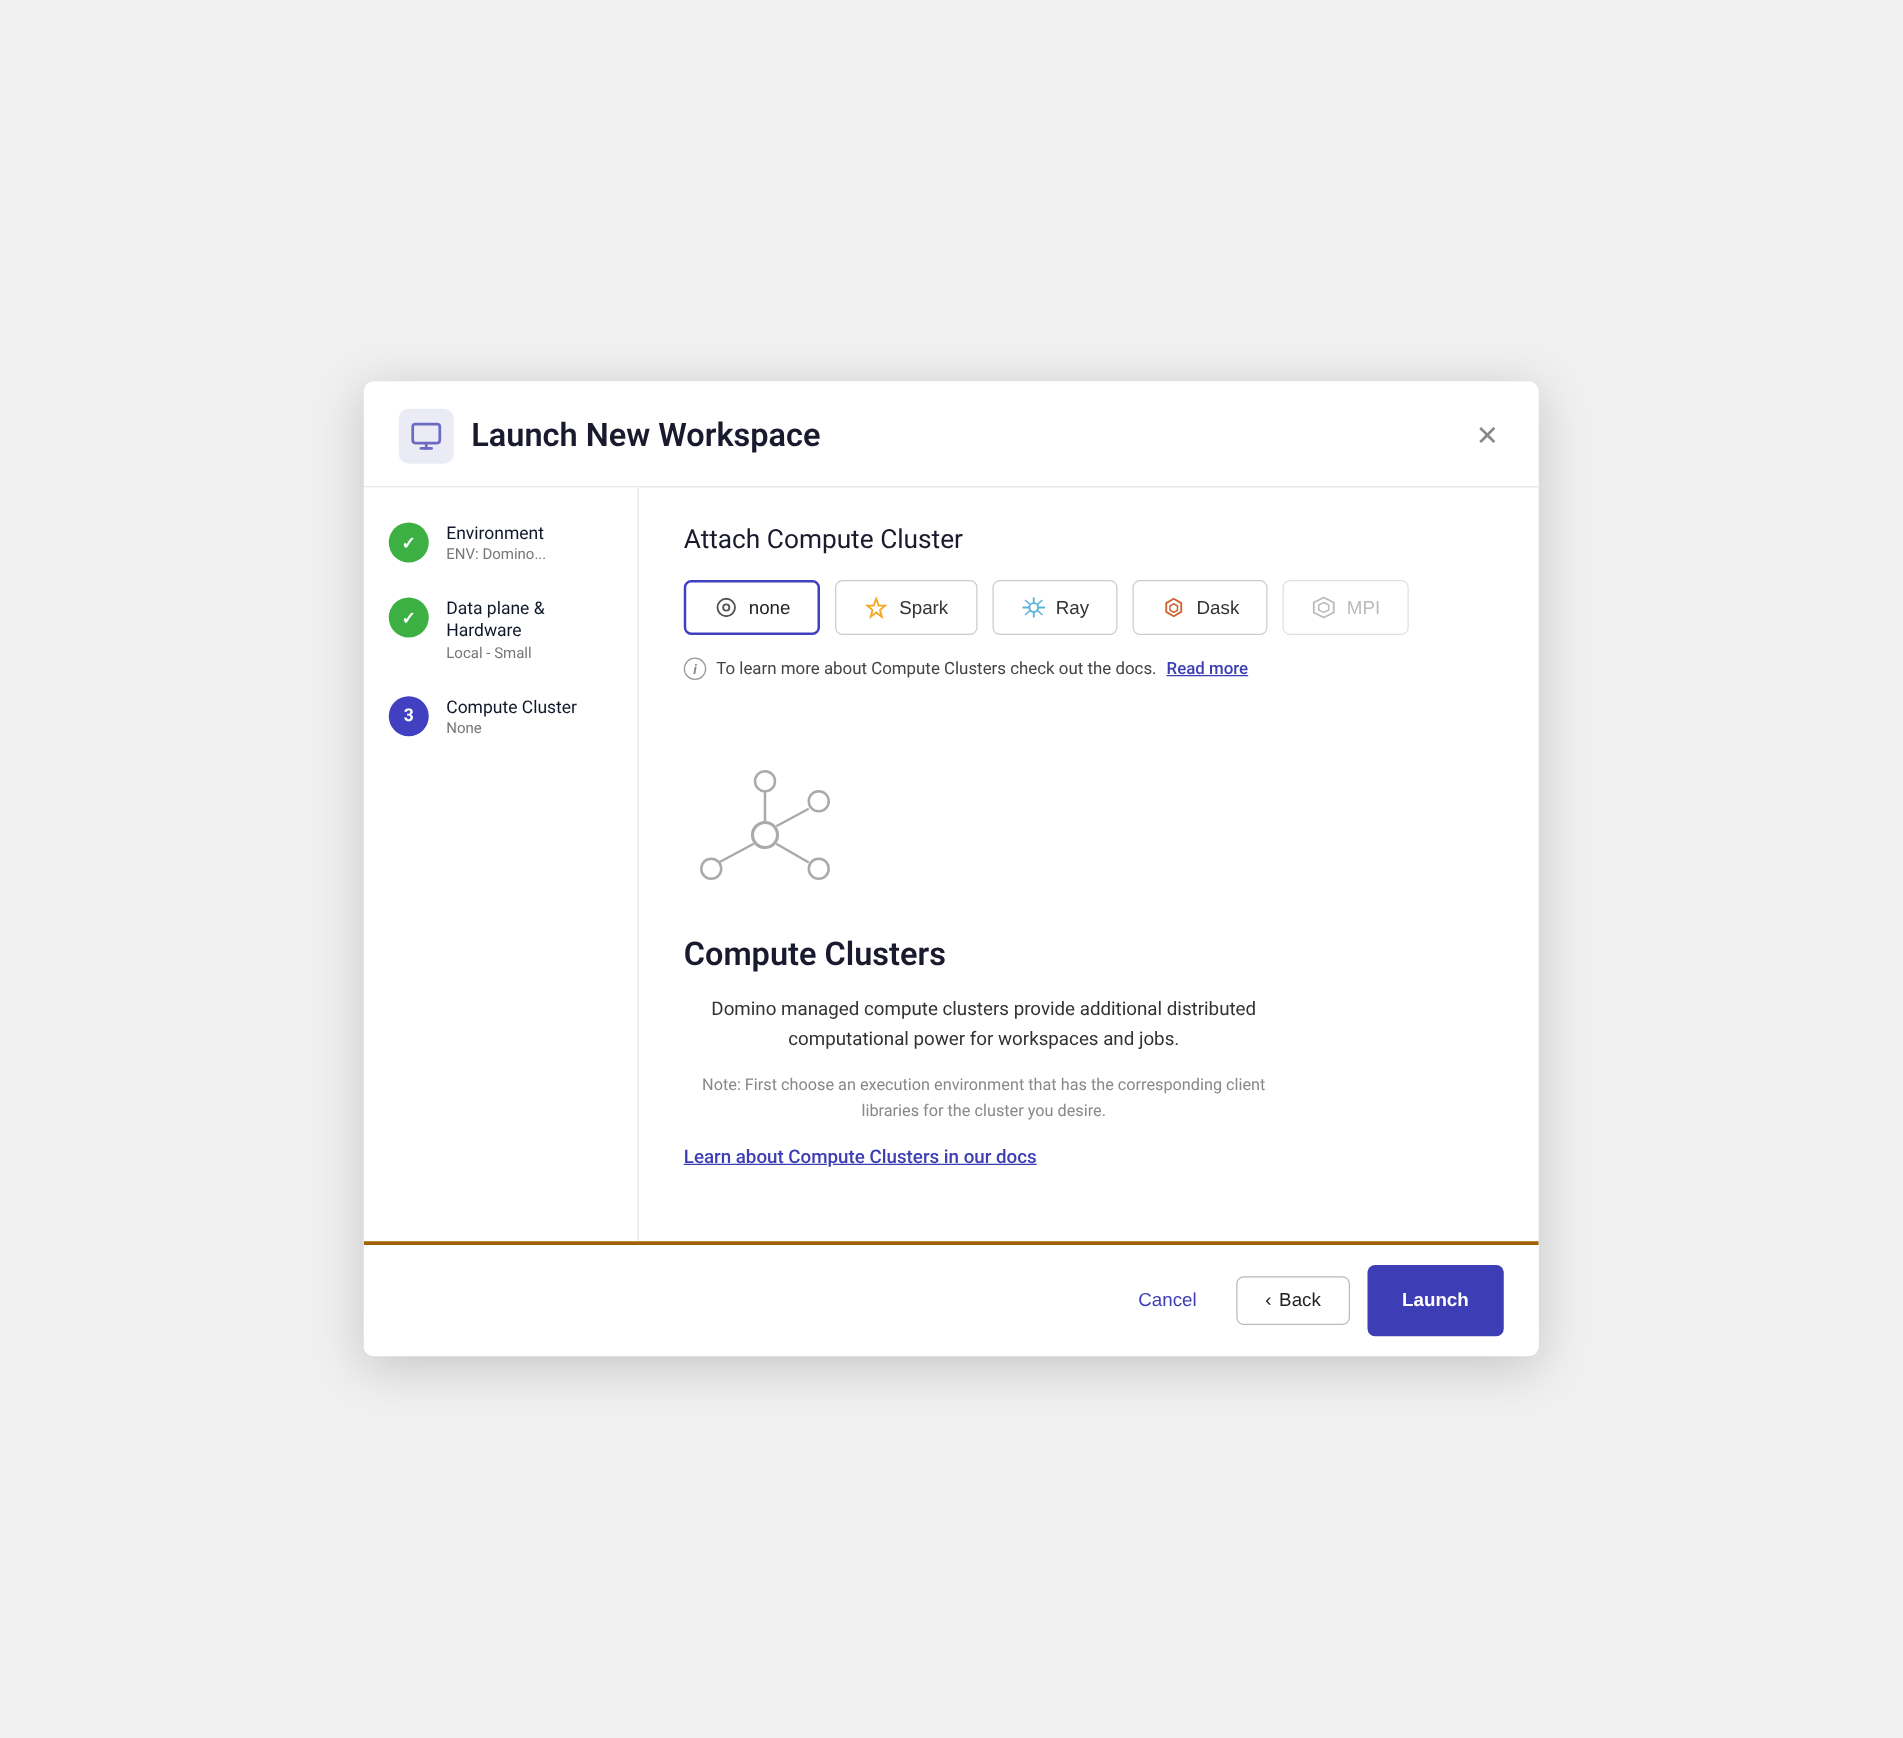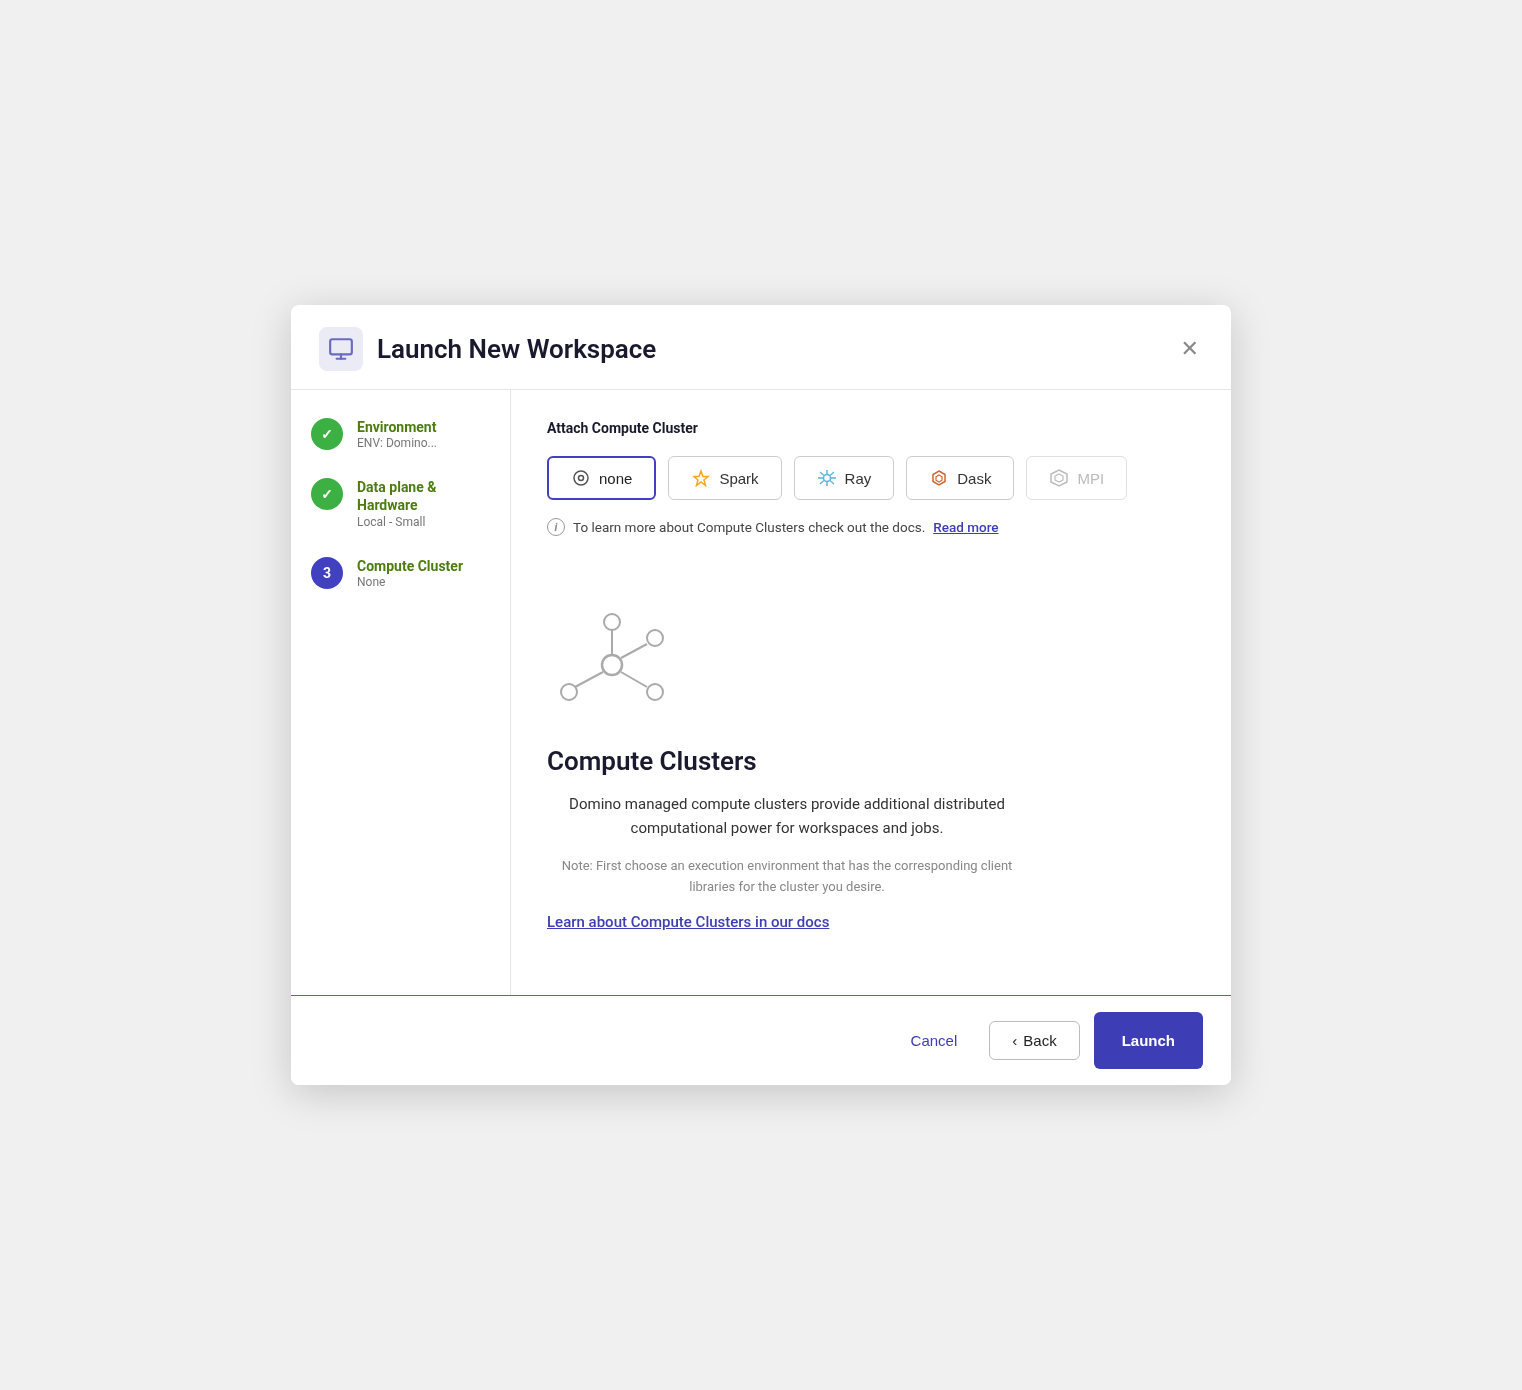--- a/index.html
+++ b/index.html
@@ -94,39 +94,39 @@
     .step-done {
       background: #3cb043;
       color: #fff;
     }
     .step-active {
       background: #4040c0;
       color: #fff;
     }
     .sidebar-item-text {}
     .sidebar-item-label {
-      font-weight: 700;
+      font-weight: 400;
       font-size: 14px;
-      color: #4d7c0f;
+      color: #0f172a;
       line-height: 1.3;
     }
     .sidebar-item-sub {
       font-size: 12px;
       color: #777;
       margin-top: 0;
     }
     .main-content {
       flex: 1;
       padding: 30px 36px;
       display: flex;
       flex-direction: column;
     }
     .section-title {
-      font-size: 14px;
-      font-weight: 700;
+      font-size: 21px;
+      font-weight: 400;
       color: #1a1a2e;
       margin-bottom: 20px;
     }
     .cluster-options {
       display: flex;
       gap: 12px;
       margin-bottom: 18px;
       flex-wrap: wrap;
     }
     .cluster-btn {
@@ -218,21 +218,21 @@
       line-height: 1.6;
     }
     .cluster-docs-link {
       color: #3d3db5;
       text-decoration: underline;
       cursor: pointer;
       font-size: 15px;
       font-weight: 500;
     }
     .modal-footer {
-      border-top: 1px solid #a16207;
+      border-top: 3px solid #a16207;
       padding: 16px 28px;
       display: flex;
       align-items: center;
       justify-content: flex-end;
       gap: 14px;
       background: #fff;
     }
     .btn-cancel {
       background: none;
       border: none;

